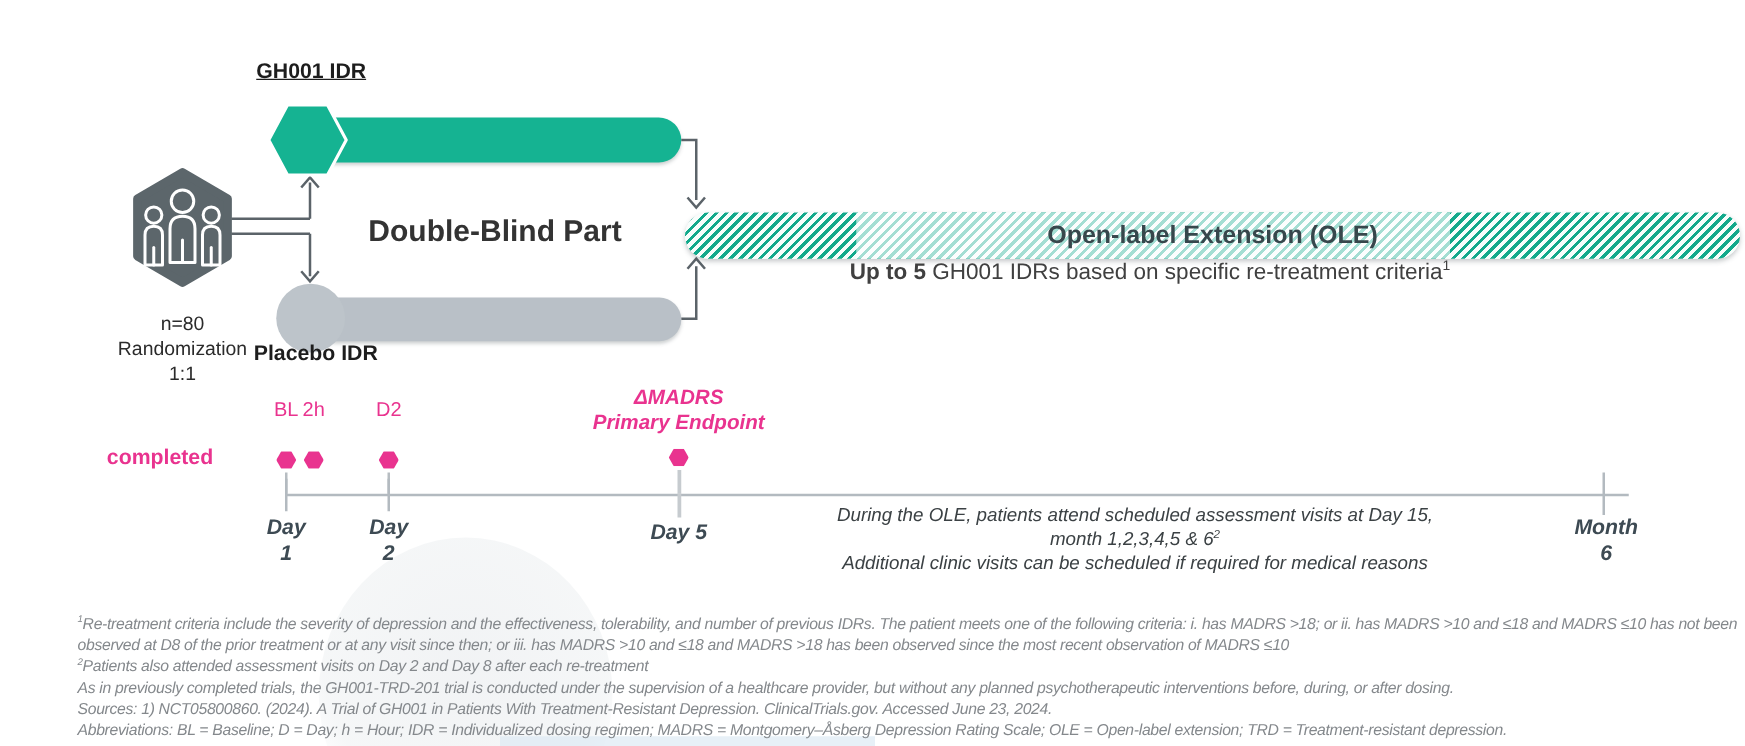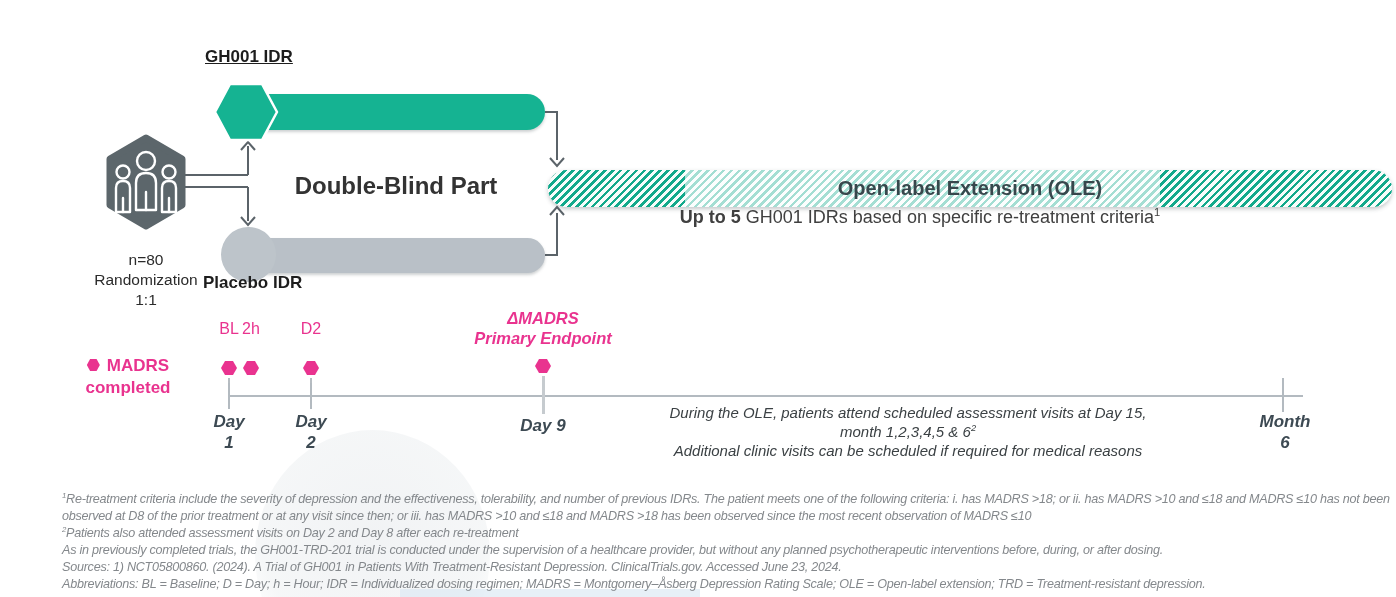--- a/index.html
+++ b/index.html
@@ -175,21 +175,20 @@
 
   <div class="abs ole-bar">
     <div class="ole-bar-center"></div>
     <div class="ole-bar-text">Open-label Extension (OLE)</div>
   </div>
   <div class="abs ole-subtitle">
     <b>Up to 5</b><span> GH001 IDRs based on specific re-treatment criteria</span><sup>1</sup>
   </div>
 
   <div class="abs legend pink">
-    <div><span class="hexdot"></span><span>MADRS</span></div>
     <div>completed</div>
   </div>
 
   <div class="abs marker-label pink" style="left:207px;">BL</div>
   <div class="abs marker-label pink" style="left:229px;">2h</div>
   <div class="abs marker-label pink" style="left:289px;">D2</div>
 
   <div class="abs pe-label pink">
     <div>ΔMADRS</div>
     <div>Primary Endpoint</div>
@@ -210,21 +209,21 @@
   <div class="abs tl-tick" style="left:1282px;top:378px;height:34px;"></div>
 
   <div class="abs tick-label" style="left:199px;top:411px;width:60px;">
     <div>Day</div>
     <div>1</div>
   </div>
   <div class="abs tick-label" style="left:281px;top:411px;width:60px;">
     <div>Day</div>
     <div>2</div>
   </div>
-  <div class="abs tick-label" style="left:493px;top:415px;width:100px;">Day 9</div>
+  <div class="abs tick-label" style="left:493px;top:415px;width:100px;">Day 5</div>
   <div class="abs tick-label" style="left:1245px;top:411px;width:80px;">
     <div>Month</div>
     <div>6</div>
   </div>
 
   <div class="abs ole-note">
     <div>During the OLE, patients attend scheduled assessment visits at Day 15,</div>
     <div><span>month 1,2,3,4,5 &amp; 6</span><sup>2</sup></div>
     <div>Additional clinic visits can be scheduled if required for medical reasons</div>
   </div>

